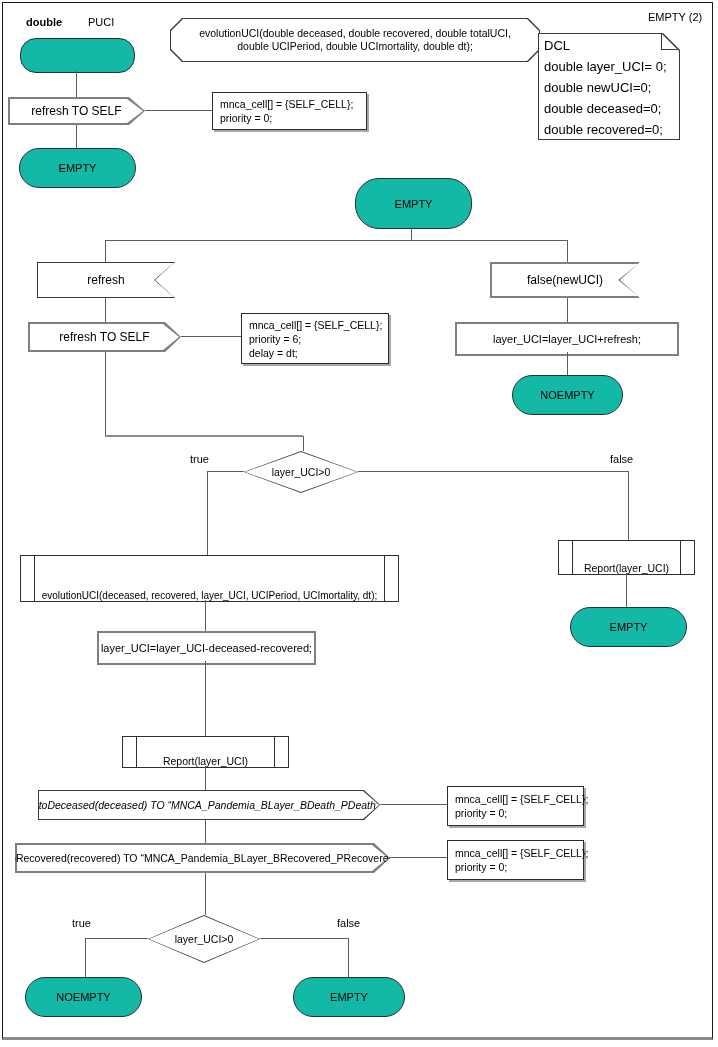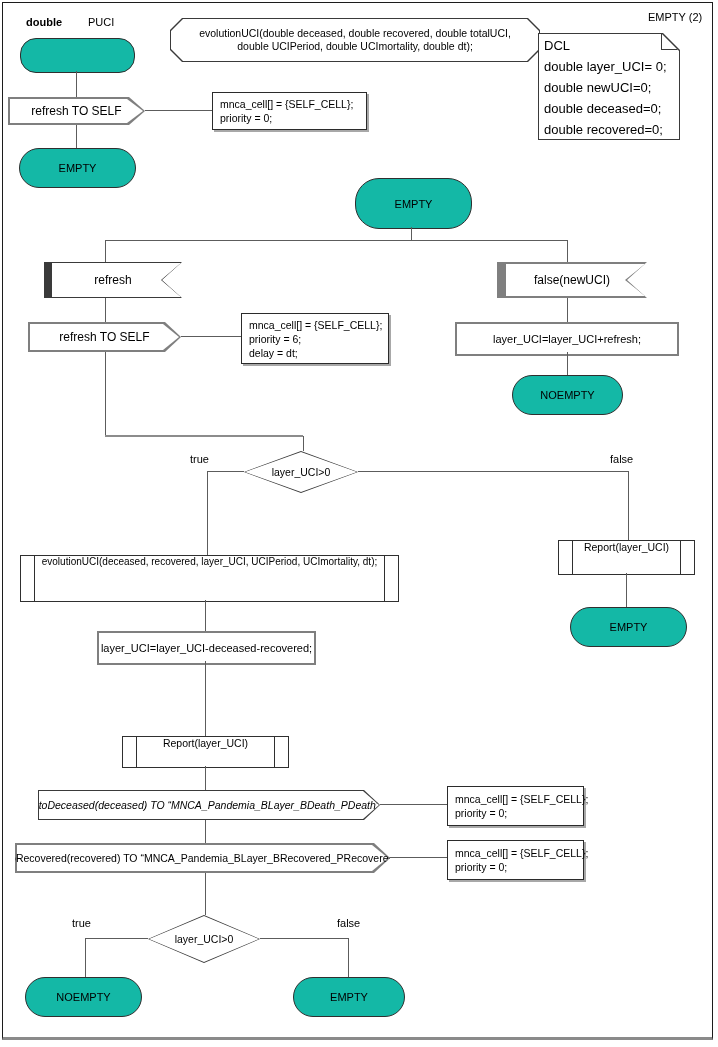--- a/index.html
+++ b/index.html
@@ -18,29 +18,29 @@
   .vline{width:1px;}
   .g2h{height:2px;background:#8c8c8c;}
   
   .state{position:absolute;border:1px solid #2f2f2f;border-radius:20px;
     display:flex;align-items:center;justify-content:center;font-size:11px;background:#14b8a6;}
   
   .task{position:absolute;border:2px solid #7f7f7f;background:#fff;
     display:flex;align-items:center;justify-content:center;font-size:11px;}
   
   .proc{position:absolute;border:1px solid #2f2f2f;background:#fff;
-    display:flex;align-items:flex-start;justify-content:center;font-size:10.5px;white-space:nowrap;}
+    display:flex;align-items:flex-end;justify-content:center;font-size:10.5px;white-space:nowrap;}
   .proc .barl,.proc .barr{position:absolute;top:0;bottom:0;width:1px;background:#2f2f2f;}
   .proc .barl{left:13px;} .proc .barr{right:13px;}
   
   .poly{position:absolute;}
   .poly .pfill{position:absolute;background:#fff;}
   .thin{background:#3a3a3a;} .thin .pfill{inset:1px;}
   .thick{background:#7f7f7f;} .thick .pfill{inset:2px;}
-  .io-in,.io-in .pfill{clip-path:polygon(0 0,100% 0,calc(100% - 20px) 50%,100% 100%,0 100%);margin-left:7px;}
+  .io-in,.io-in .pfill{clip-path:polygon(0 0,100% 0,calc(100% - 20px) 50%,100% 100%,0 100%);}
   .io-out,.io-out .pfill{clip-path:polygon(0 0,calc(100% - 16px) 0,100% 50%,calc(100% - 16px) 100%,0 100%);}
   .diamond,.diamond .pfill{clip-path:polygon(50% 0,100% 50%,50% 100%,0 50%);}
   .octagon,.octagon .pfill{clip-path:polygon(12px 0,calc(100% - 12px) 0,100% 12px,100% calc(100% - 12px),calc(100% - 12px) 100%,12px 100%,0 calc(100% - 12px),0 12px);}
   .note,.note .pfill{clip-path:polygon(0 0,calc(100% - 17px) 0,100% 17px,100% 100%,0 100%);}
   .fold,.fold .pfill{clip-path:polygon(0 0,100% 100%,0 100%);}
   .fold{position:absolute;top:0;right:0;width:17px;height:17px;background:#3a3a3a;}
   .fold .pfill{inset:1px;background:#fff;}
   .plabel{position:absolute;inset:0;display:flex;align-items:center;justify-content:center;
     font-size:12px;white-space:nowrap;}
   .plabel.small{font-size:10.5px;}

